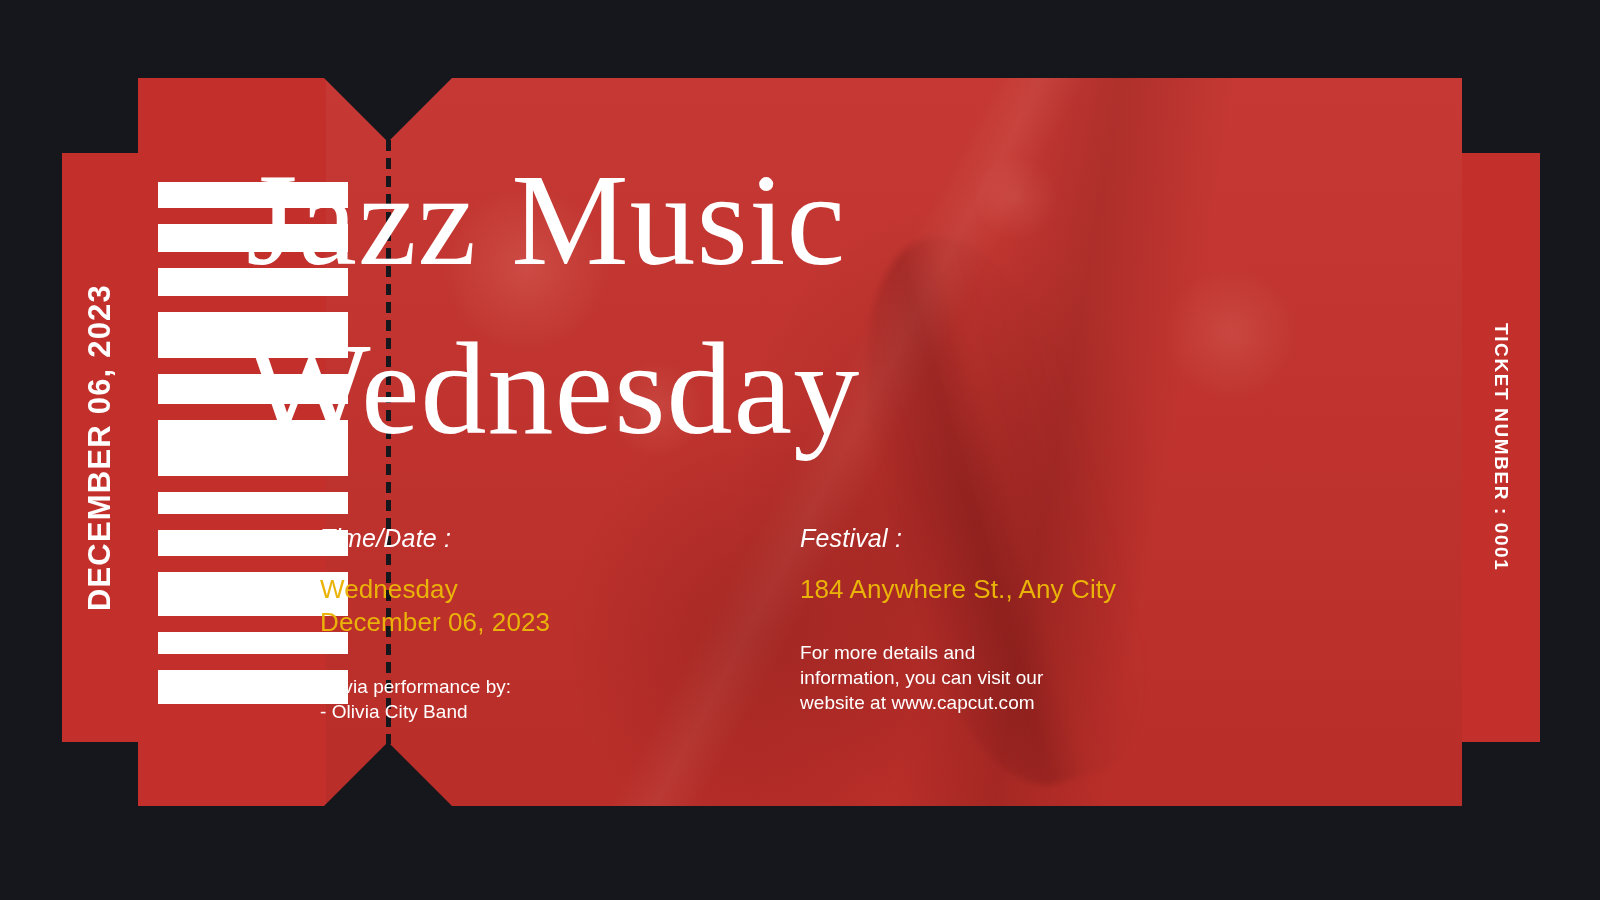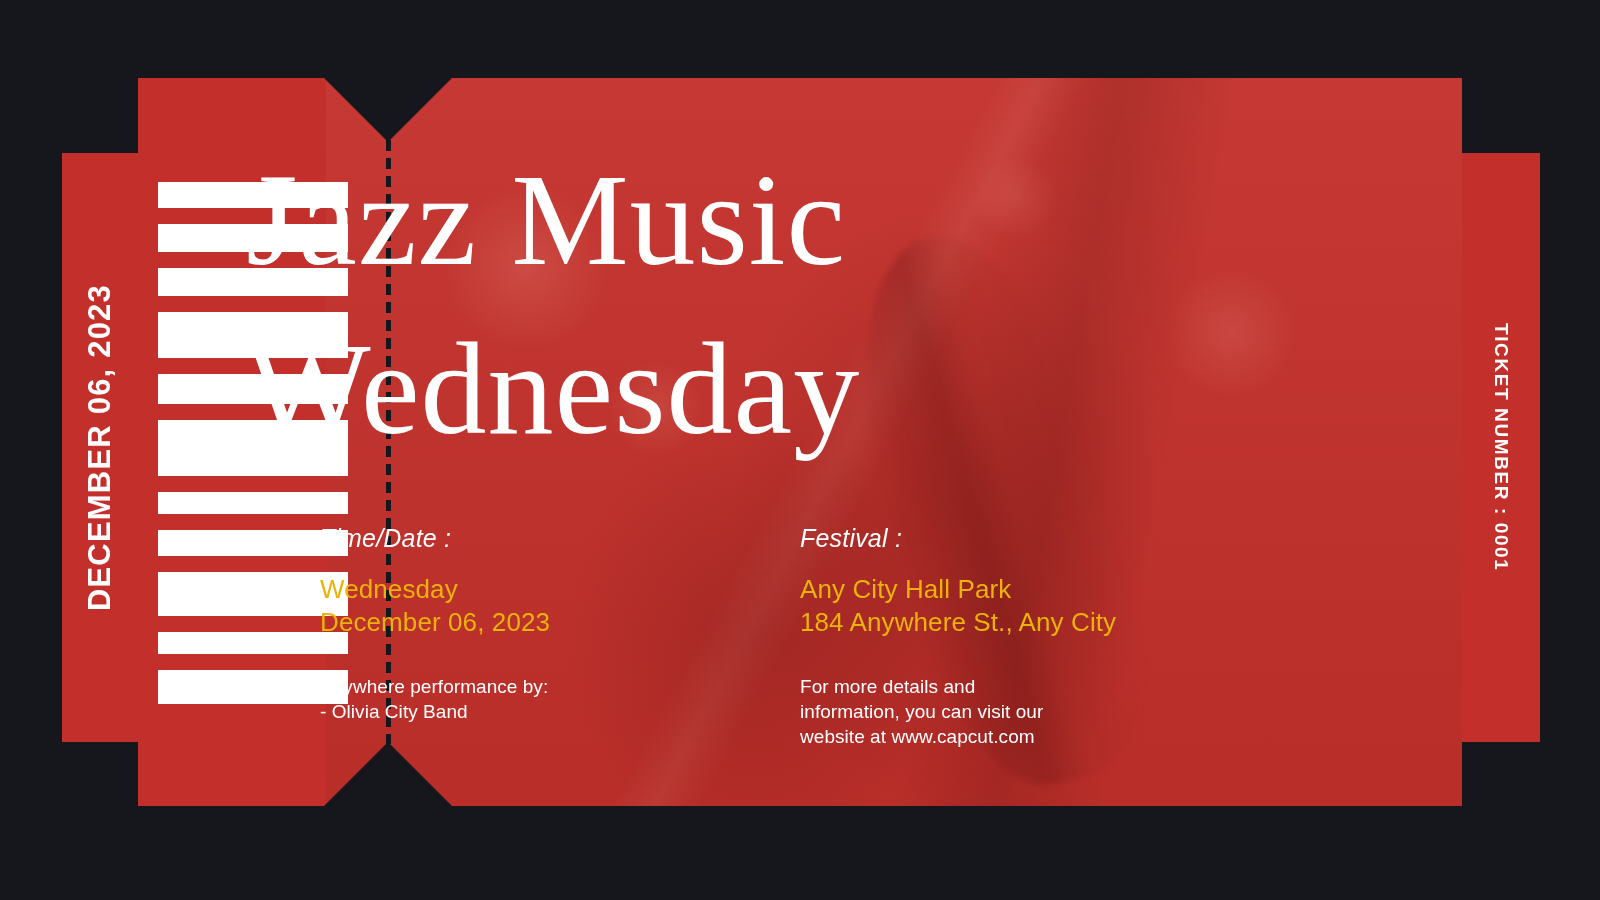--- a/index.html
+++ b/index.html
@@ -285,29 +285,28 @@
 
     <div class="info">
 
       <div class="col">
         <div class="col-label">Time/Date :</div>
         <div class="col-main">
           <div>Wednesday</div>
           <div>December 06, 2023</div>
         </div>
         <div class="col-sub">
-          <div>Anywhere performance by:</div>
+          <div>Olivia performance by:</div>
           <div>- Olivia City Band</div>
         </div>
       </div>
 
       <div class="col">
         <div class="col-label">Festival :</div>
         <div class="col-main">
-          <div>Any City Hall Park</div>
           <div>184 Anywhere St., Any City</div>
         </div>
         <div class="col-sub">
           <div>For more details and</div>
           <div>information, you can visit our</div>
           <div>website at www.capcut.com</div>
         </div>
       </div>
 
     </div>

